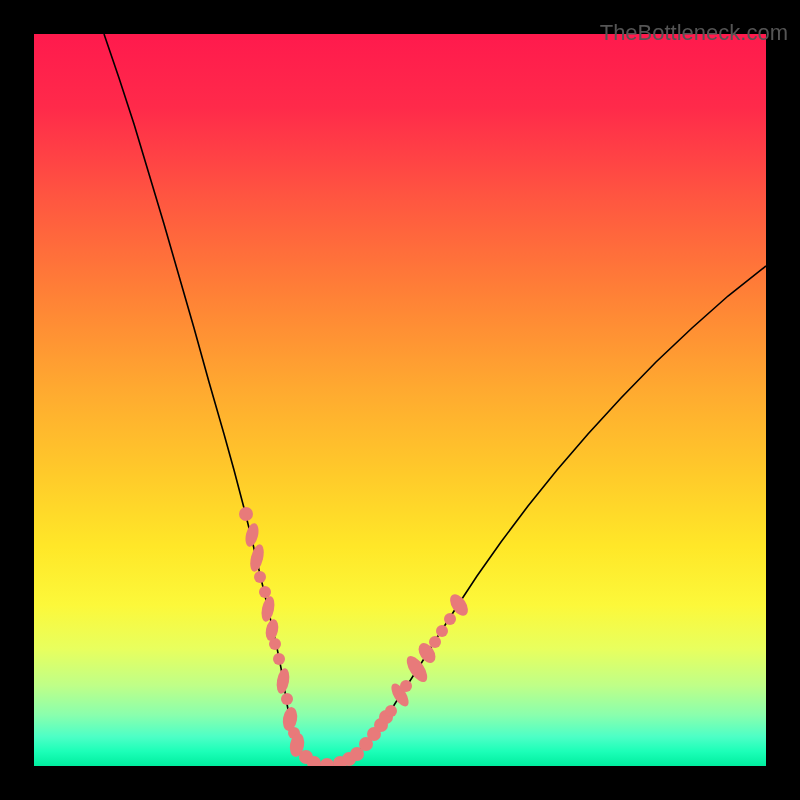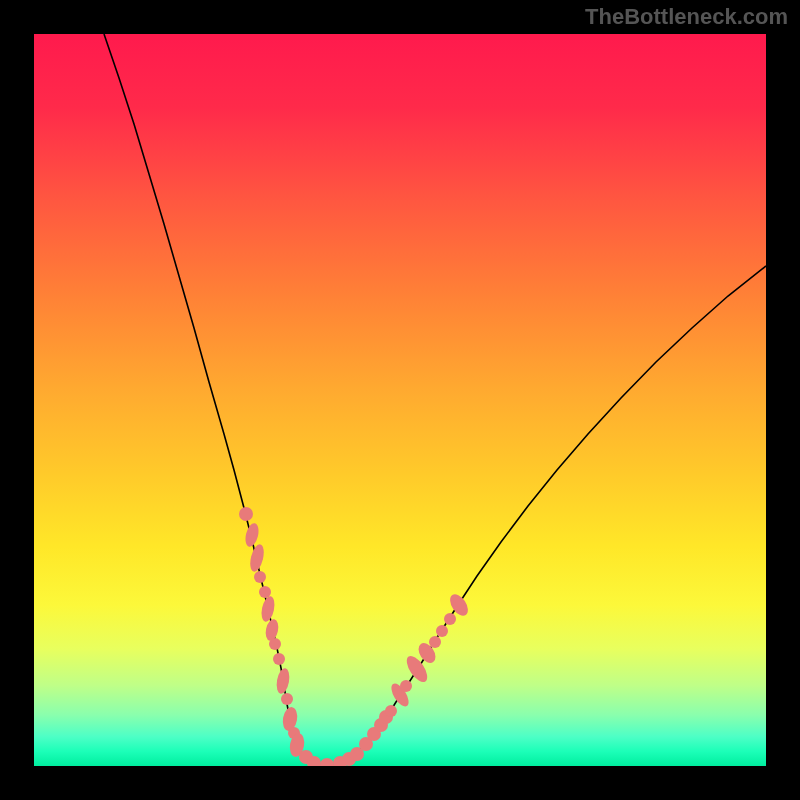--- a/index.html
+++ b/index.html
@@ -6,25 +6,25 @@
   body {
     width: 800px;
     height: 800px;
     background: #000;
     position: relative;
     overflow: hidden;
     font-family: Arial, sans-serif;
   }
   .watermark {
     position: absolute;
-    top: 4px;
+    top: 20px;
     right: 12px;
     color: #555;
     font-size: 22px;
-    font-weight: 700;
+    font-weight: 400;
     z-index: 10;
   }
   .plot-area {
     position: absolute;
     left: 34px;
     top: 34px;
     width: 732px;
     height: 732px;
   }
   .gradient-bg {

